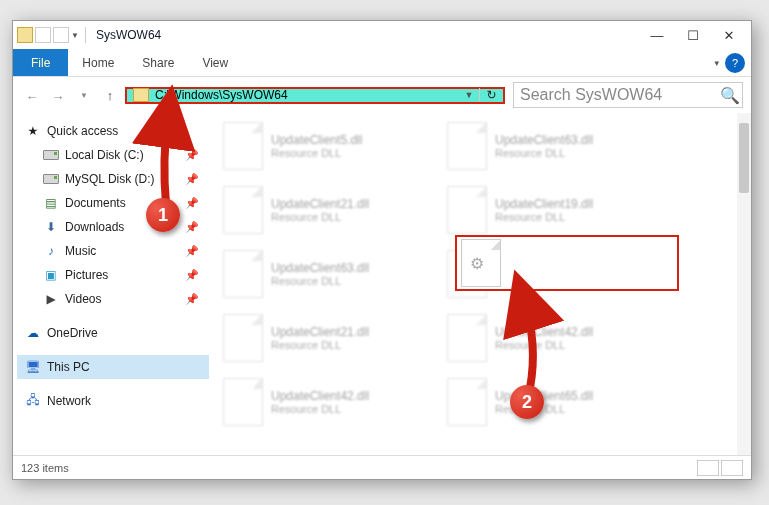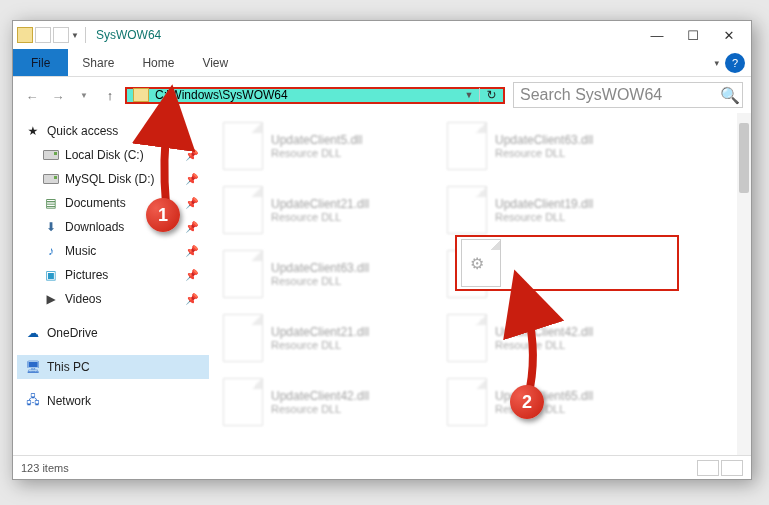--- a/index.html
+++ b/index.html
@@ -8,26 +8,26 @@
 .window {
   position: absolute; left: 12px; top: 20px; width: 740px; height: 460px;
   background: #fff; border: 1px solid #999; box-shadow: 4px 4px 18px rgba(0,0,0,0.35);
   display: flex; flex-direction: column;
 }
 
 .titlebar { display: flex; align-items: center; height: 28px; background: #fff; padding: 0 4px; font-size: 12px; }
 .titlebar .qat { display: flex; gap: 2px; align-items: center; }
 .titlebar .qicon { width: 16px; height: 16px; background: #f5e097; border: 1px solid #caa93b; }
 .titlebar .divider { width: 1px; height: 16px; background: #ccc; margin: 0 6px; }
-.titlebar .title { margin-left: 4px; color: #0f766e; }
+.titlebar .title { margin-left: 4px; color: #0f172a; }
 .titlebar .spacer { flex: 1; }
 .wbtn { width: 36px; height: 22px; display: flex; align-items: center; justify-content: center; font-size: 13px; color: #333; }
 
 .ribbon { display: flex; align-items: center; height: 28px; border-bottom: 1px solid #ddd; font-size: 12px; }
-.file-tab { background: #1979ca; color: #0f172a; padding: 0 18px; height: 100%; display: flex; align-items: center; }
+.file-tab { background: #1979ca; color: #fef9c3; padding: 0 18px; height: 100%; display: flex; align-items: center; }
 .rtab { padding: 0 14px; color: #444; height: 100%; display: flex; align-items: center; }
 .ribbon .spacer { flex: 1; }
 .help { width: 20px; height: 20px; border-radius: 50%; background: #0b66c3; color: #fff; font-size: 11px; display: flex; align-items: center; justify-content: center; margin-right: 6px; }
 .chev { font-size: 9px; color: #555; margin-right: 6px; }
 
 .navrow { display: flex; align-items: center; height: 36px; padding: 4px 8px; gap: 4px; }
 .navbtn { width: 22px; height: 22px; display: flex; align-items: center; justify-content: center; color: #888; font-size: 13px; }
 .navbtn.up { color: #333; }
 .addrbar { flex: 1; height: 17px; border: 2px solid #d6210f; display: flex; align-items: center; font-size: 12px; background: #5eead4; }
 .addrbar .foldericon { width: 16px; height: 14px; background: #f5e097; border: 1px solid #caa93b; margin: 0 6px; }
@@ -97,22 +97,22 @@
     <div class="divider"></div>
     <span class="title">SysWOW64</span>
     <div class="spacer"></div>
     <div class="wbtn">—</div>
     <div class="wbtn">☐</div>
     <div class="wbtn">✕</div>
   </div>
 
   <div class="ribbon">
     <div class="file-tab">File</div>
+    <div class="rtab">Home</div>
     <div class="rtab">Share</div>
-    <div class="rtab">Home</div>
     <div class="rtab">View</div>
     <div class="spacer"></div>
     <span class="chev">▾</span>
     <div class="help">?</div>
   </div>
 
   <div class="navrow">
     <div class="navbtn">←</div>
     <div class="navbtn">→</div>
     <div class="navbtn" style="font-size:8px">▼</div>

